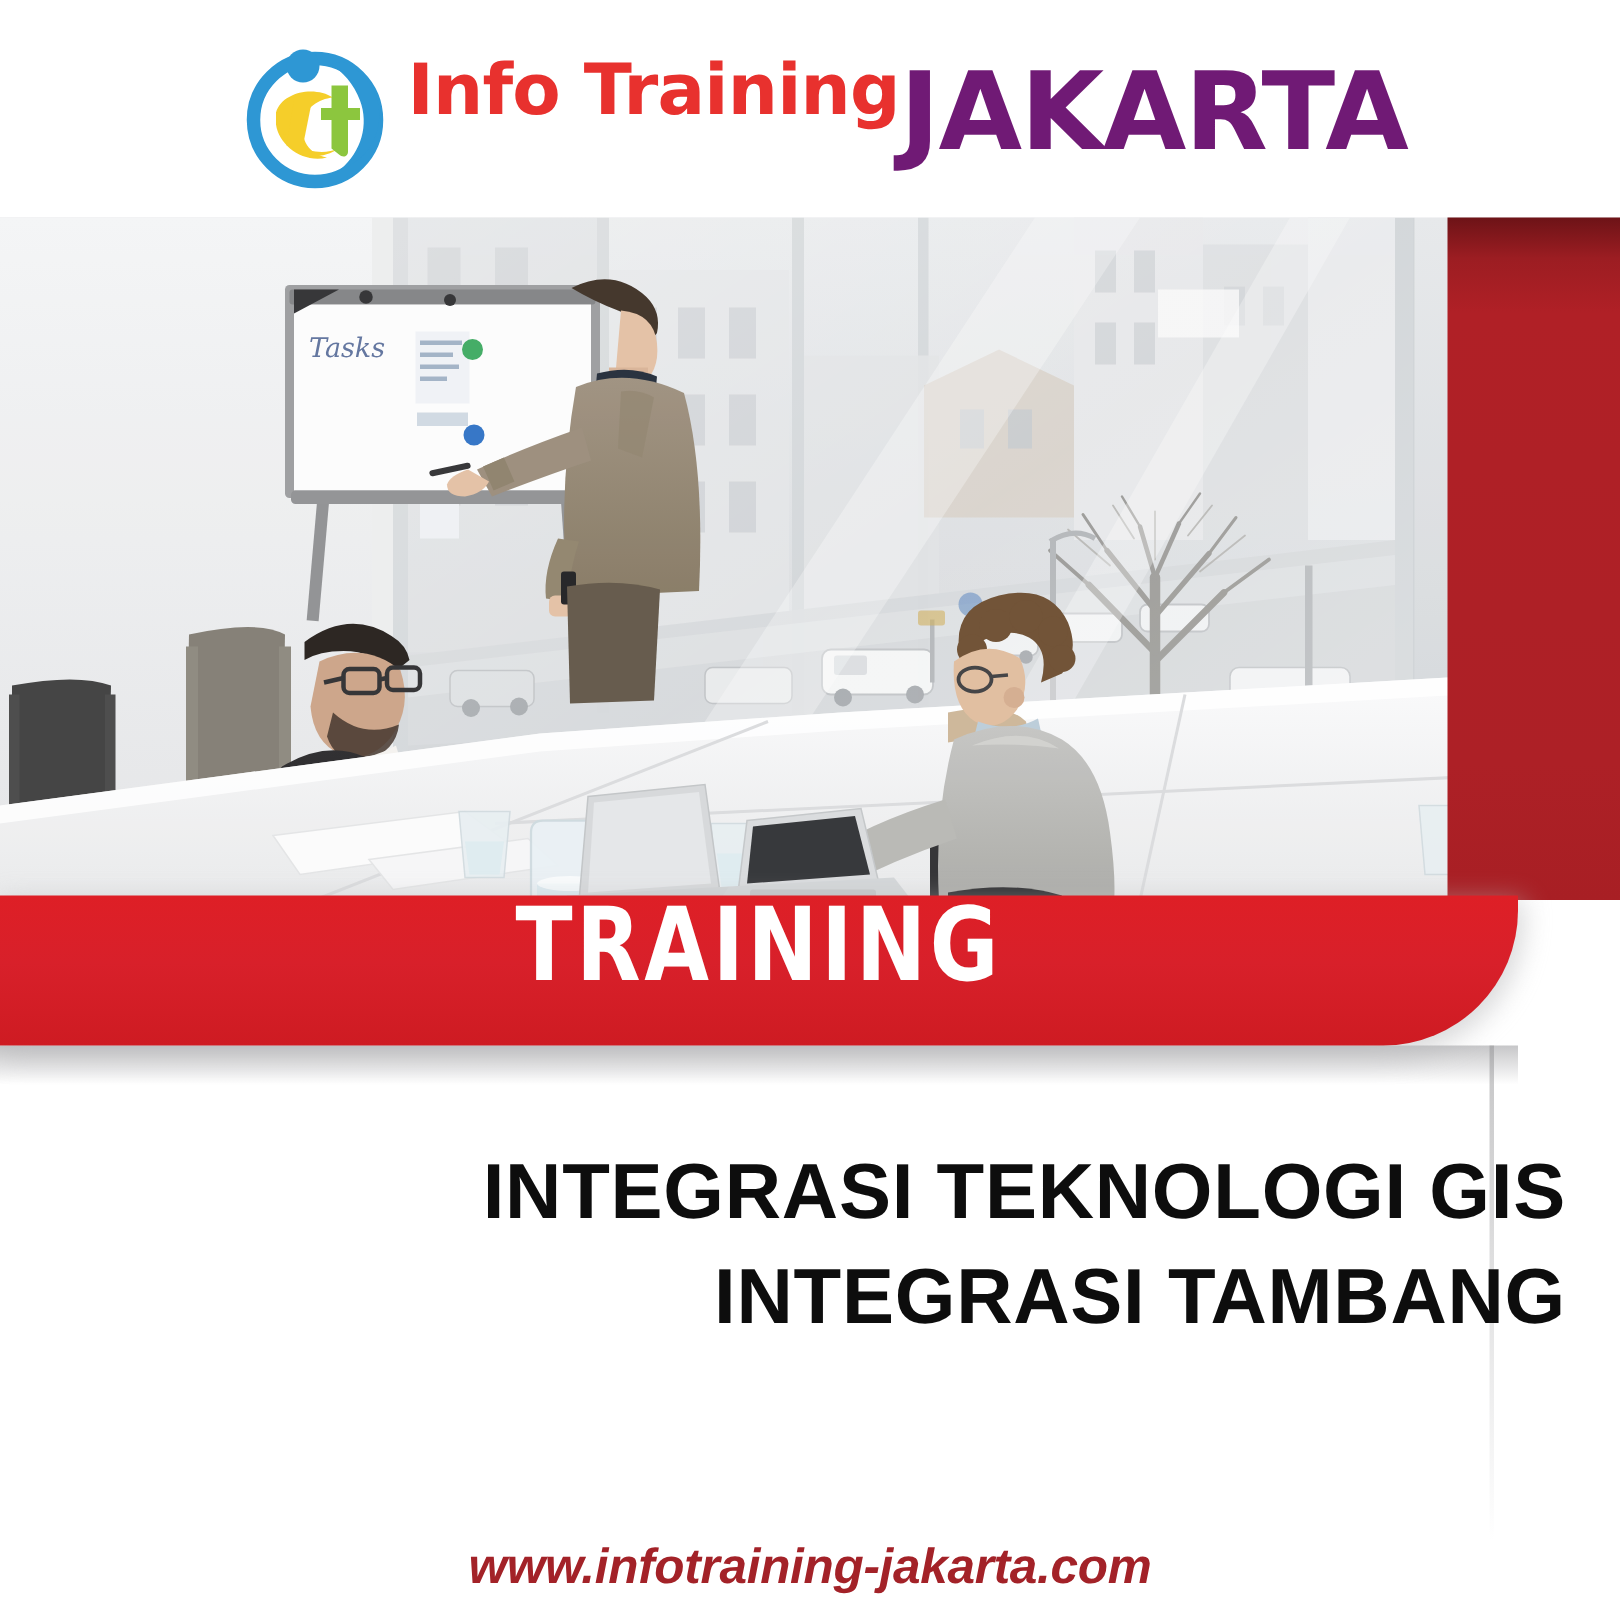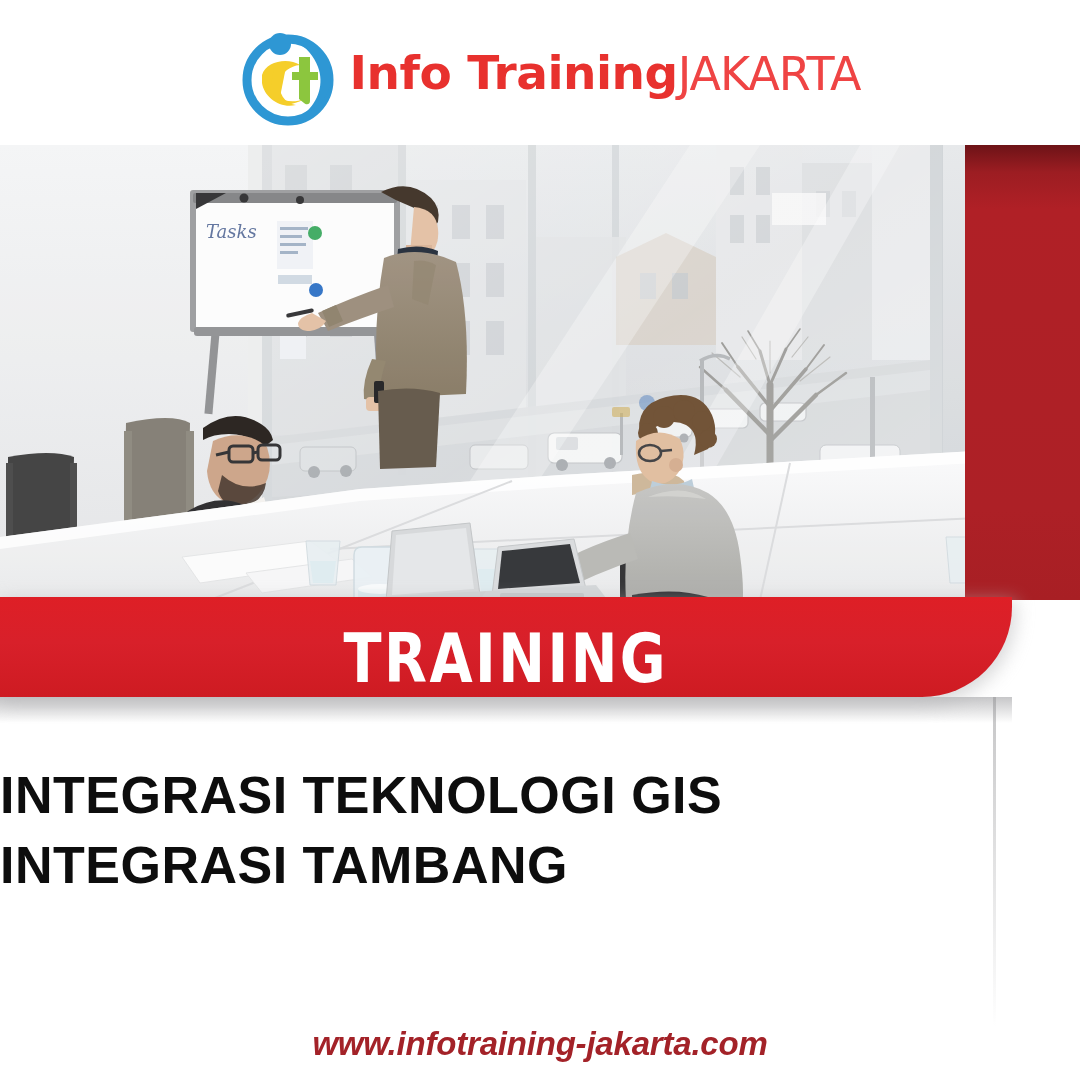--- a/index.html
+++ b/index.html
@@ -37,23 +37,23 @@
     line-height:0.92; margin-left:-4px; padding-top:2px;
   }
   .logo-line1{
     font-family:"DejaVu Sans", sans-serif;
     font-size:47px; font-weight:bold;
     letter-spacing:-0.5px;
     color:#E8312E;
   }
   .logo-line2{
     font-family:"DejaVu Sans", sans-serif;
-    font-size:46px; font-weight:normal;
+    font-size:72px; font-weight:bold;
     letter-spacing:-1px;
-    color:#ef4444;
+    color:#701a75;
     margin-top:2px;
   }
 
   
   .photo-wrap{
     position:absolute; left:0; top:145px;
     width:1080px; height:455px;
     overflow:hidden;
     background:#e9eaec;
   }
@@ -79,21 +79,21 @@
     background:#b9b9bb;
     filter:blur(9px);
     opacity:.55;
     z-index:5;
   }
   .banner{
     position:absolute; left:0; top:597px;
     width:1012px; height:100px;
     background:linear-gradient(180deg,#DE1F26 0%,#D8202A 45%,#CE1B22 100%);
     border-bottom-right-radius:90px;
-    display:flex; align-items:flex-end; justify-content:center;
+    display:flex; align-items:flex-start; justify-content:center;
     z-index:6;
   }
   .banner-text{
     color:#ffffff;
     font-family:"DejaVu Sans", sans-serif;
     font-size:68px;
     font-weight:bold;
     letter-spacing:3px;
     transform:scaleX(0.82);
     transform-origin:center;
@@ -113,21 +113,21 @@
     position:absolute; left:0; top:697px;
     width:1012px; height:26px;
     background:linear-gradient(180deg,rgba(120,120,124,.42) 0%,rgba(255,255,255,0) 100%);
     z-index:3;
   }
 
   
   .title-block{
     position:absolute; left:0; top:760px;
     width:1044px;
-    text-align:left;
+    text-align:right;
     z-index:7;
   }
   .title-line{
     font-family:"Liberation Sans", sans-serif;
     font-weight:bold;
     font-size:52px;
     color:#0d0d0d;
     letter-spacing:0.5px;
     line-height:70px;
     white-space:nowrap;

